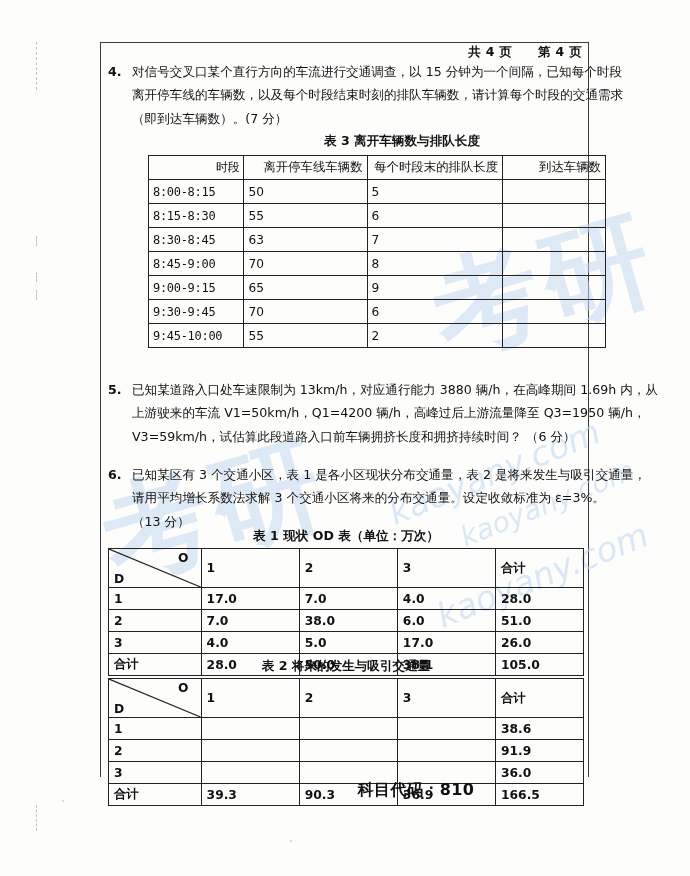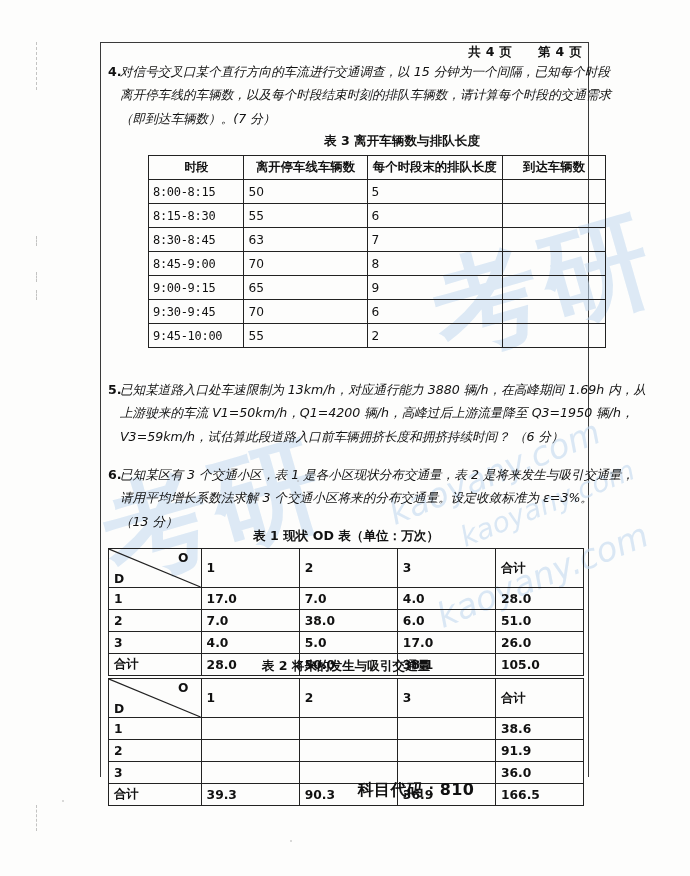--- a/index.html
+++ b/index.html
@@ -113,22 +113,21 @@
   }
   .q-num {
     position: absolute;
     left: 0;
     top: 0;
     width: 22px;
     font-weight: bold;
     font-size: 12.6px;
   }
   .q-body {
-    margin-left: 12px;
-    font-style: italic;
+    margin-left: 24px;
   }
   .q-line { white-space: nowrap; }
 
   .q4 { top: 60px; }
   .q5 { top: 378px; }
   .q6 { top: 463px; }
 
   
   .tbl-caption {
     position: absolute;
@@ -155,22 +154,22 @@
 
   
   .t3-wrap { position: absolute; left: 116px; top: 133px; width: 540px; padding-left: 32px; }
   .t3 {
     position: relative;
     left: 0; top: 22px;
     width: 458px;
     font-family: "DejaVu Sans", "Liberation Sans", sans-serif;
   }
   .t3 th {
-    text-align: center;
-    font-weight: bold;
+    text-align: right;
+    font-weight: normal;
     height: 21px;
     font-size: 12.4px;
     margin-left: 13px;
   }
   .t3 td { height: 21px; text-align: left; }
   .t3 .c-time {
     width: 98px;
     font-family: "DejaVu Sans Mono", "Liberation Mono", monospace;
     font-size: 12px;
     letter-spacing: -.3px;

